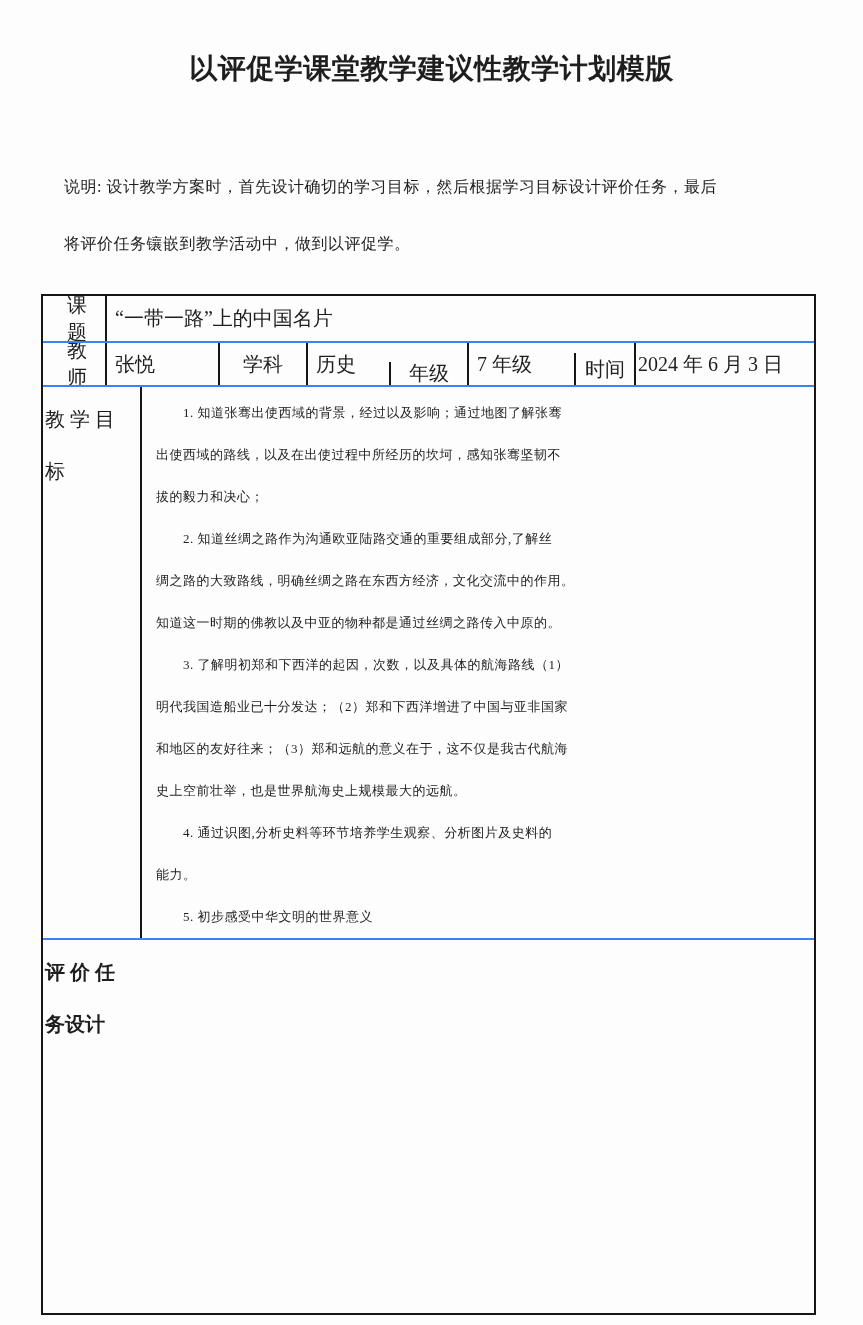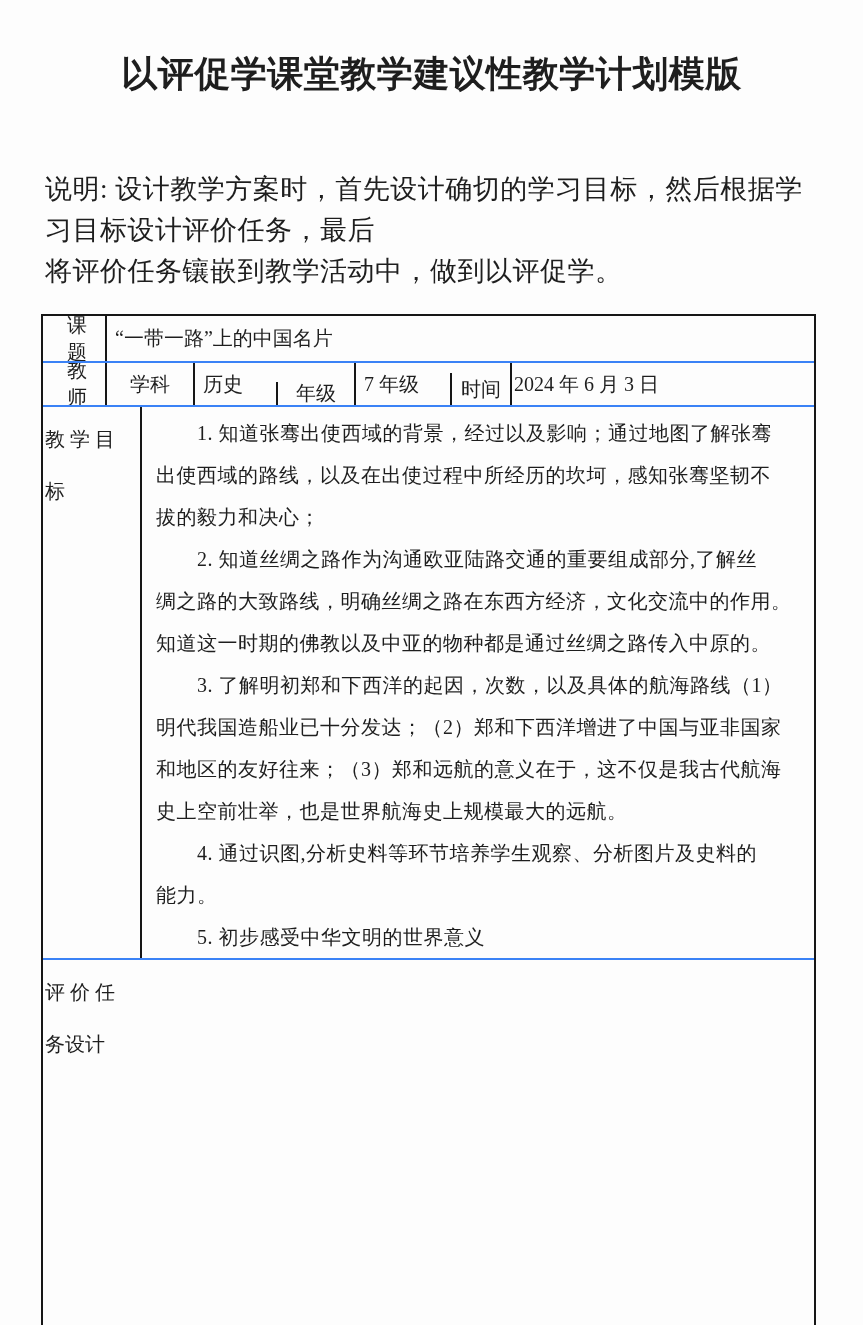--- a/index.html
+++ b/index.html
@@ -8,30 +8,30 @@
     background: #fdfdfd;
   }
   body {
     width: 863px;
     height: 1325px;
     font-family: "Liberation Serif", "DejaVu Serif", serif;
     color: #1e1e1e;
     overflow: hidden;
   }
   .doc-title {
-    font-size: 36px;
+    font-size: 28px;
     font-weight: 700;
     text-align: center;
     margin: 50px 0 0 0;
     letter-spacing: 0.5px;
   }
   .doc-intro {
-    font-size: 27px;
-    line-height: 41px;
-    margin: 70px 40px 0 45px;
+    font-size: 16px;
+    line-height: 57px;
+    margin: 70px 40px 0 64px;
     white-space: pre-line;
     letter-spacing: 0.5px;
   }
   .doc-table {
     margin: 22px 0 0 41px;
     width: 775px;
     border: 2px solid #161616;
     box-sizing: border-box;
     background: #fdfdfd;
   }
@@ -45,48 +45,48 @@
   }
   .cell {
     box-sizing: border-box;
   }
   .cell + .cell {
     border-left: 2px solid #161616;
   }
   .r-topic { height: 45px; }
   .r-info  { height: 44px; }
   .r-goals { min-height: 551px; }
-  .r-eval  { min-height: 375px; }
+  .r-eval  { min-height: 375px; font-weight: bold; }
   .r-topic .cell, .r-info .cell {
     display: flex;
     align-items: center;
     font-size: 20px;
     overflow: hidden;
   }
   .c-label { justify-content: center; }
   .c-value { padding-left: 8px; }
   .grow { flex: 1; min-width: 0; }
   .w-s       { width: 62px;  flex: none; padding-left: 24px; }
   .w-teacher { width: 113px; flex: none; }
   .w-subj    { width: 88px;  flex: none; }
   .w-subjv   { width: 83px;  flex: none; }
   .w-grade   { width: 78px;  flex: none; margin-top: 19px; }
-  .w-gradev  { width: 96px; flex: none; }
+  .w-gradev  { width: 107px; flex: none; }
   .w-time    { width: 60px;  flex: none; margin-top: 10px; }
   .r-info .grow { padding-left: 2px; }
   .c-head {
     width: 97px;
     flex: none;
     font-size: 20px;
     line-height: 52px;
     padding: 6px 8px 0 2px;
     white-space: pre-line;
   }
   .c-body {
-    font-size: 20px;
+    font-size: 13px;
     line-height: 42px;
     padding: 5px 14px 0 14px;
     white-space: pre-line;
     letter-spacing: 0.5px;
   }
 </style>
 </head>
 <body>
 
 <div class="page">
@@ -98,20 +98,21 @@
 
   <div class="doc-table">
 
     <div class="trow r-topic">
       <div class="cell c-label w-s">课题</div>
       <div class="cell c-value grow">“一带一路”上的中国名片</div>
     </div>
 
     <div class="trow r-info">
       <div class="cell c-label w-s">教师</div>
+      <div class="cell c-value w-teacher">张悦</div>
       <div class="cell c-label w-subj">学科</div>
       <div class="cell c-value w-subjv">历史</div>
       <div class="cell c-label w-grade">年级</div>
       <div class="cell c-value w-gradev">7 年级</div>
       <div class="cell c-label w-time">时间</div>
       <div class="cell c-value grow">2024 年 6 月 3 日</div>
     </div>
 
     <div class="trow r-goals">
       <div class="cell c-head">教 学 目

